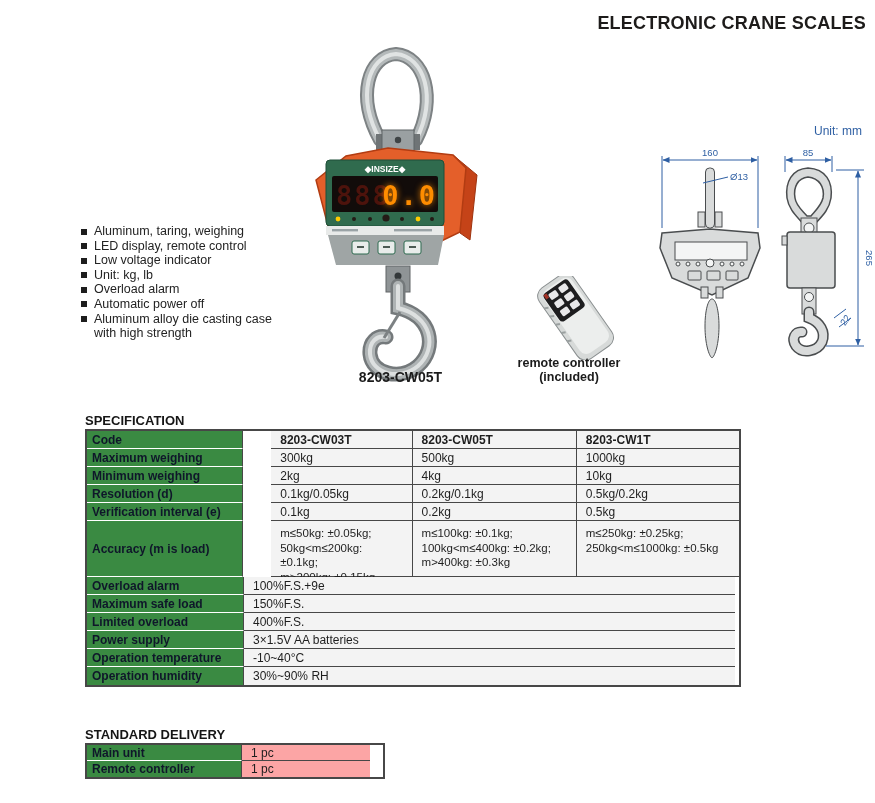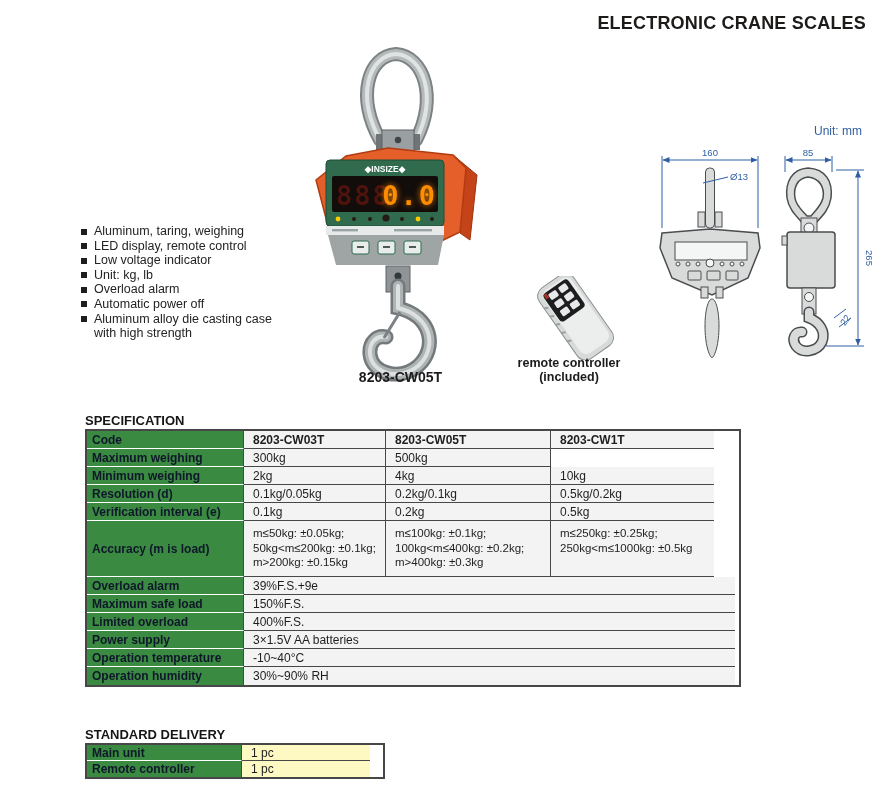--- a/index.html
+++ b/index.html
@@ -22,26 +22,26 @@
   .dtable{border:2px solid #474747;background:#fff;}
   #spec-table{left:85px;top:429px;width:652px;}
   #delivery-table{left:85px;top:743px;width:296px;}
   .trow{display:flex;}
   .cell{box-sizing:border-box;font-size:12px;display:flex;align-items:center;}
   .lbl{background:#3a8a42;color:#0f172a;font-weight:bold;border-bottom:1px solid #fff;
        border-right:1px solid #474747;padding:0 5px;width:157px;}
   .val{background:#f3f3f3;border-bottom:1px solid #474747;border-right:1px solid #474747;
        padding:0 9px;color:#1e1e1e;}
   .h18{height:18px;} .h56{height:56px;} .h16{height:16px;}
-  .c1{width:142px;} .c2{width:165px;} .c3{width:163px;border-right:none;}
+  .c1{width:142px;margin-left:28px;} .c2{width:165px;} .c3{width:163px;border-right:none;}
   .vspan{width:491px;border-right:none;}
   .bold{font-weight:bold;}
   .acc{white-space:pre-line;font-size:11.5px;line-height:14.5px;align-items:flex-start;padding-top:5px;}
   .nb{border-bottom:none;}
-  .dlbl{width:155px;} .dval{width:128px;background:#fef9c3;border-right:none;}
+  .dlbl{width:155px;} .dval{width:128px;background:#fca5a5;border-right:none;}
   svg text{font-family:"Liberation Sans",sans-serif;}
   .dimtxt{fill:#2e5fa3;font-size:9.5px;}
   .led{font-family:"DejaVu Sans Mono",monospace;font-weight:bold;letter-spacing:2px;}
   .led-val{filter:drop-shadow(0 0 3px rgba(255,140,0,.85));}
 </style>
 </head>
 <body>
 
 <div class="page">
 
@@ -237,20 +237,21 @@
     <div class="trow">
       <div class="cell lbl h18">Code</div>
       <div class="cell val c1 h18 bold">8203-CW03T</div>
       <div class="cell val c2 h18 bold">8203-CW05T</div>
       <div class="cell val c3 h18 bold">8203-CW1T</div>
     </div>
     <div class="trow">
       <div class="cell lbl h18">Maximum weighing</div>
       <div class="cell val c1 h18">300kg</div>
       <div class="cell val c2 h18">500kg</div>
+      <div class="cell val c3 h18">1000kg</div>
     </div>
     <div class="trow">
       <div class="cell lbl h18">Minimum weighing</div>
       <div class="cell val c1 h18">2kg</div>
       <div class="cell val c2 h18">4kg</div>
       <div class="cell val c3 h18">10kg</div>
     </div>
     <div class="trow">
       <div class="cell lbl h18">Resolution (d)</div>
       <div class="cell val c1 h18">0.1kg/0.05kg</div>
@@ -269,21 +270,21 @@
 50kg&lt;m≤200kg: ±0.1kg;
 m&gt;200kg: ±0.15kg</div>
       <div class="cell val c2 h56 acc">m≤100kg: ±0.1kg;
 100kg&lt;m≤400kg: ±0.2kg;
 m&gt;400kg: ±0.3kg</div>
       <div class="cell val c3 h56 acc">m≤250kg: ±0.25kg;
 250kg&lt;m≤1000kg: ±0.5kg</div>
     </div>
     <div class="trow">
       <div class="cell lbl h18">Overload alarm</div>
-      <div class="cell val vspan h18">39%F.S.+9e</div>
+      <div class="cell val vspan h18">100%F.S.+9e</div>
     </div>
     <div class="trow">
       <div class="cell lbl h18">Maximum safe load</div>
       <div class="cell val vspan h18">150%F.S.</div>
     </div>
     <div class="trow">
       <div class="cell lbl h18">Limited overload</div>
       <div class="cell val vspan h18">400%F.S.</div>
     </div>
     <div class="trow">

